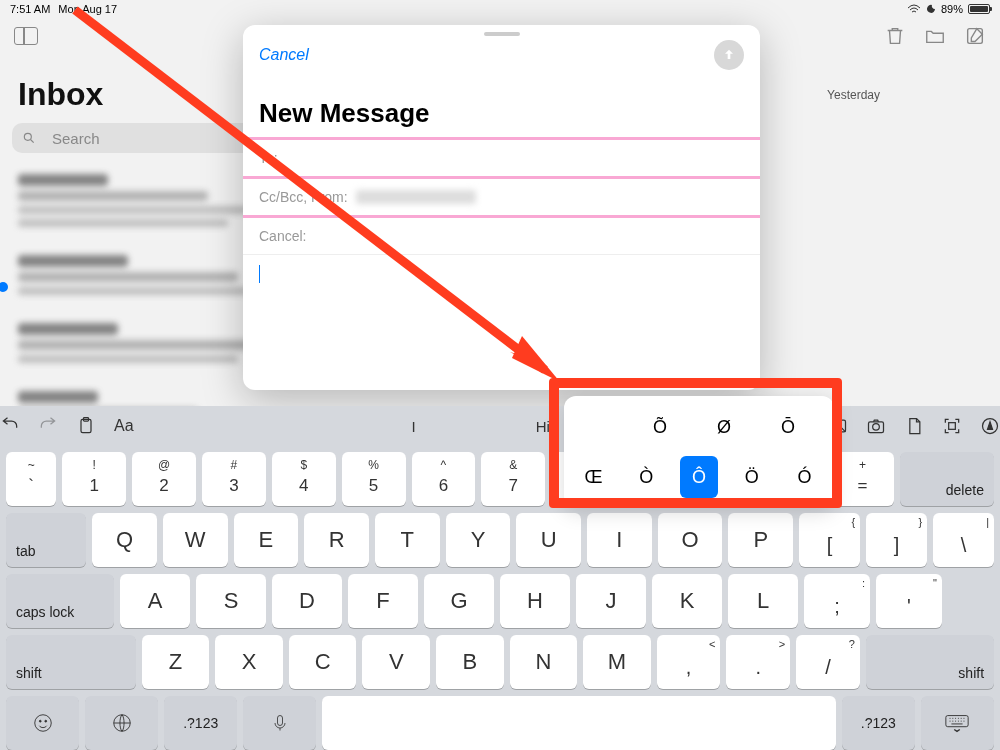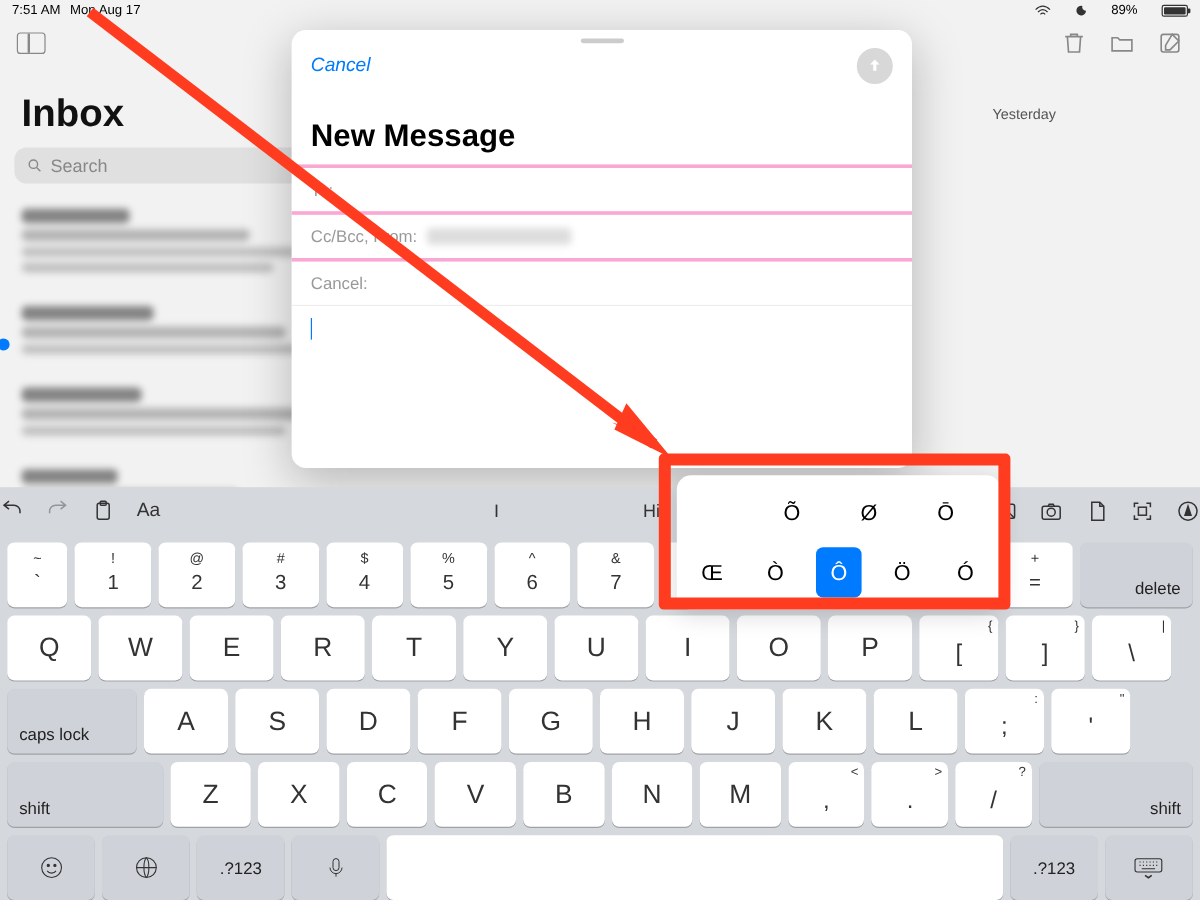--- a/index.html
+++ b/index.html
@@ -1,36 +1,36 @@
 <!DOCTYPE html>
 <html><head>
 <meta charset="utf-8">
 <style>
 * { box-sizing: border-box; margin: 0; padding: 0; font-family: -apple-system, BlinkMacSystemFont, 'Helvetica Neue', sans-serif; }
 body { width: 1000px; height: 750px; background: #f2f2f2; overflow: hidden; position: relative; }
 
 .status-bar { display: flex; justify-content: space-between; padding: 2px 10px; font-size: 11px; font-weight: 500; height: 18px; align-items: center; }
 .status-left { display: flex; gap: 8px; }
-.status-right { display: flex; gap: 20px; align-items: center; }
+.status-right { display: flex; gap: 5px; align-items: center; }
 .battery-icon { display: inline-flex; align-items: center; }
 .battery { width: 22px; height: 10px; border: 1px solid #333; border-radius: 2px; position: relative; display: inline-block; }
 .battery::after { content: ''; position: absolute; right: -3px; top: 2px; width: 2px; height: 4px; background: #333; border-radius: 0 1px 1px 0; }
 .battery-fill { position: absolute; left: 1px; top: 1px; height: 6px; width: 18px; background: #333; border-radius: 1px; }
 
 .background { position: absolute; top: 18px; left: 0; right: 0; bottom: 0; }
 .toolbar-bg { display: flex; justify-content: space-between; padding: 8px 14px; height: 36px; }
 .toolbar-left { display: flex; gap: 10px; align-items: center; }
 .toolbar-right { display: flex; gap: 18px; align-items: center; }
 .sidebar-icon-box { width: 24px; height: 18px; border: 1.5px solid #888; border-radius: 3px; position: relative; }
 .sidebar-icon-box::after { content:''; position:absolute; left:8px; top:0; bottom:0; width:1.5px; background:#888; }
 .icon-svg { width: 22px; height: 22px; stroke: #888; fill: none; stroke-width: 1.5; }
 
 .inbox-panel { position: absolute; top: 54px; left: 0; width: 380px; padding: 0 12px; filter: blur(0); }
 .inbox-title { font-size: 32px; font-weight: 700; color: #111; margin: 4px 6px 10px; }
-.search-box { background: #e0e0e0; border-radius: 10px; height: 30px; display: flex; align-items: center; padding: 0 10px; color: #7a7a7a; font-size: 15px; gap: 6px; margin-bottom: 12px; }
+.search-box { background: #e0e0e0; border-radius: 10px; height: 30px; display: flex; align-items: center; padding: 0 10px; color: #7a7a7a; font-size: 15px; gap: 16px; margin-bottom: 12px; }
 .blur-list { filter: blur(3px); opacity: 0.7; }
 .blur-line { background: #999; height: 10px; border-radius: 4px; margin: 5px 0; }
 .blur-item { padding: 4px 6px 14px; border-bottom: 0; }
 .dot { width:10px; height:10px; background:#007aff; border-radius:50%; position:absolute; left:-2px; top:210px;}
 .msg-view { position: absolute; top: 36px; left: 385px; right: 0; padding: 14px 30px; filter: blur(3px); opacity: 0.7;}
 .yesterday { position: absolute; right: 120px; top: 70px; color: #555; font-size: 12px; }
 
 .compose { position: absolute; left: 243px; top: 25px; width: 517px; height: 365px; background: #fff; border-radius: 12px; box-shadow: 0 10px 40px rgba(0,0,0,0.25); display: flex; flex-direction: column; }
 .compose-handle { width: 36px; height: 4px; background: #ccc; border-radius: 2px; margin: 7px auto 0; }
 .compose-header { display: flex; justify-content: space-between; align-items: center; padding: 4px 16px 8px; }
@@ -294,20 +294,21 @@
           <span class="main">-</span>
         </div>
       <div class="key num w-num">
           <span class="alt">+</span>
           <span class="main">=</span>
         </div>
       <div class="key mod w-del right">delete</div>
     </div>
 
     <div class="kb-row">
+      <div class="key mod w-tab">tab</div>
       <div class="key letter w-letter">
           <span>Q</span>
         </div>
       <div class="key letter w-letter">
           <span>W</span>
         </div>
       <div class="key letter w-letter">
           <span>E</span>
         </div>
       <div class="key letter w-letter">

